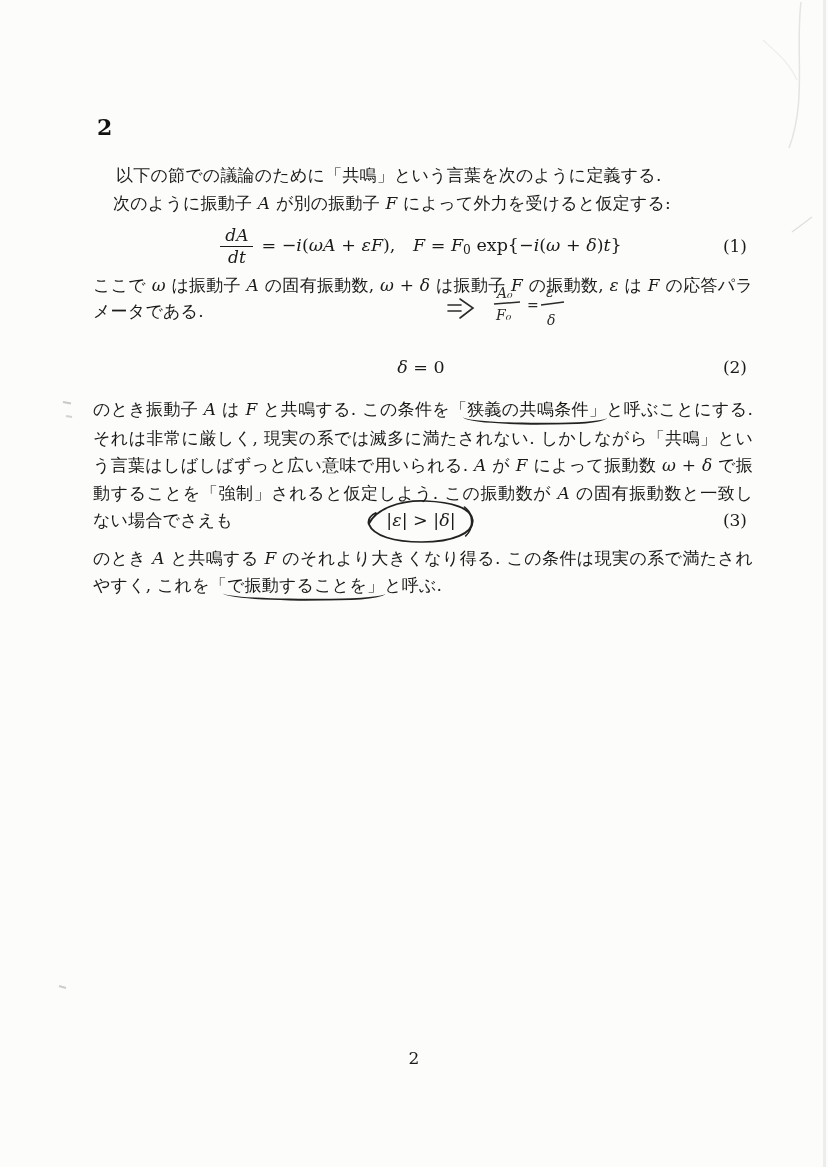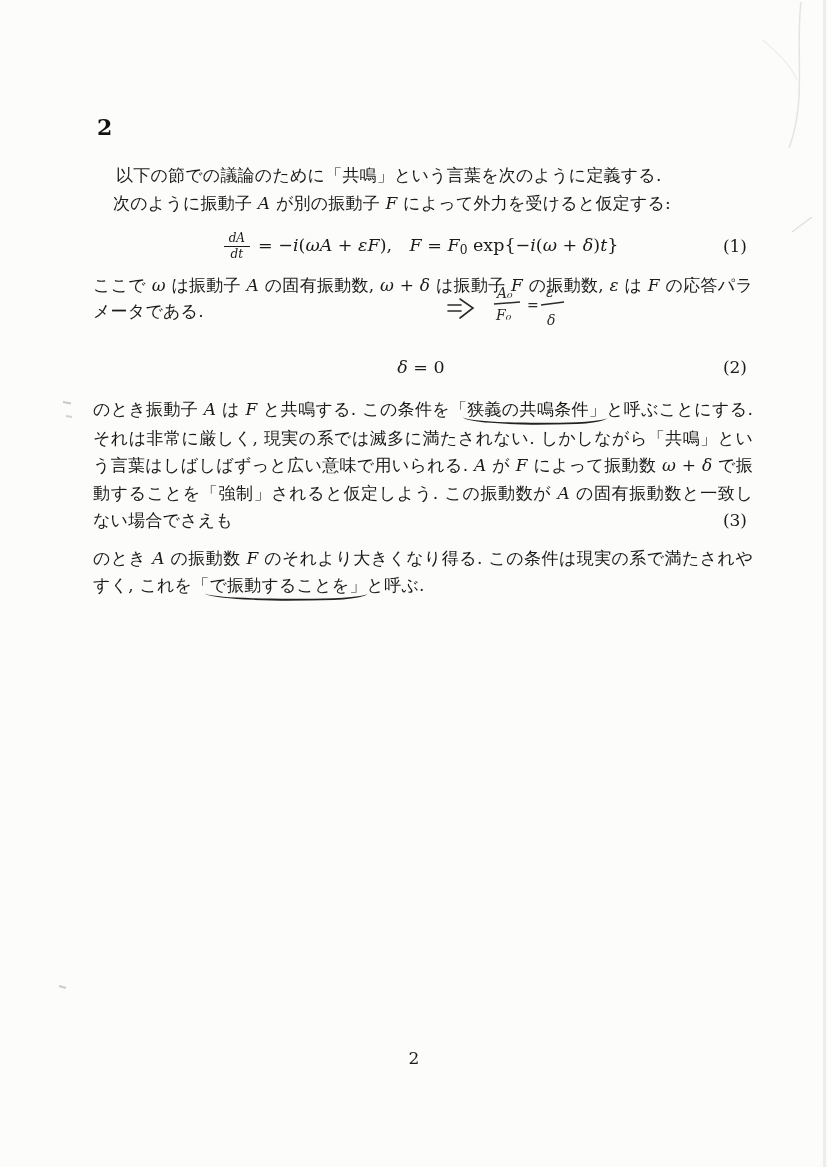--- a/index.html
+++ b/index.html
@@ -23,21 +23,21 @@
   .hu{position:relative;font-family:Liberation Mono, monospace;}
   .hu::after{
     content:"";position:absolute;left:-4px;right:-18px;bottom:-5px;height:9px;
     border-bottom:2.2px solid #222;
     border-bottom-left-radius:70% 9px;border-bottom-right-radius:35% 7px;
     transform:rotate(-0.5deg);
   }
   
   .eq{left:93px;width:656px;display:flex;align-items:center;justify-content:center;font-size:17.5px;}
   .eq-no{position:absolute;right:2px;top:50%;transform:translateY(-50%);font-size:17px;}
-  .frac{display:inline-flex;flex-direction:column;align-items:center;margin-right:8px;font-size:12px;line-height:1.2;}
+  .frac{display:inline-flex;flex-direction:column;align-items:center;margin-right:8px;font-size:17px;line-height:1.2;}
   .fr-n{padding:0 5px 1px 5px;border-bottom:1.5px solid #1a1a1a;}
   .fr-d{padding-top:0;}
   .circled{position:relative;padding:9px 17px;}
   .hand-ellipse{position:absolute;left:-6px;top:-3px;width:calc(100% + 12px);height:calc(100% + 8px);overflow:visible;}
   .hn-text{font-family:"DejaVu Serif","Liberation Serif",serif;font-style:italic;font-size:14px;fill:#2b2b2b;}
   .pageno{top:1048px;left:0;width:828px;text-align:center;font-size:17px;}
   .artifacts{position:absolute;left:0;top:0;pointer-events:none;}
 </style>
 </head>
 <body>
@@ -91,20 +91,27 @@
 
 
   <div class="abs eq" style="top:353px;height:28px;">
     <span><span class="m">δ</span><span class="r"> = 0</span></span>
     <span class="eq-no">(2)</span>
   </div>
 
   <p class="abs bodytext parwrap" style="top:396px;left:93px;line-height:27.5px;"><span>のとき振動子 </span><span class="m">A</span><span> は </span><span class="m">F</span><span> と共鳴する. この条件を「</span><span class="hu">狭義の共鳴条件</span><span>」と呼ぶことにする. それは非常に厳しく, 現実の系では滅多に満たされない. しかしながら「共鳴」という言葉はしばしばずっと広い意味で用いられる. </span><span class="m">A</span><span> が </span><span class="m">F</span><span> によって振動数 </span><span class="m">ω</span><span class="r"> + </span><span class="m">δ</span><span> で振動することを「強制」されると仮定しよう. この振動数が </span><span class="m">A</span><span> の固有振動数と一致しない場合でさえも</span></p>
 
   <div class="abs eq" style="top:498px;height:44px;">
+    <span class="circled">
+      <svg class="hand-ellipse" viewBox="0 0 100 46" preserveAspectRatio="none">
+        <path d="M5,26 C11,11 32,2 54,3 C77,4 94,10 95,22 C96,35 78,44 51,44 C27,44 9,38 5,26 C4,21 7,17 11,15" fill="none" stroke="#222" stroke-width="1.7" stroke-linecap="round"></path>
+        <path d="M88,9 C95,15 97,29 89,38" fill="none" stroke="#222" stroke-width="1.4" stroke-linecap="round"></path>
+      </svg>
+      <span><span class="r">|</span><span class="m">ε</span><span class="r">| &gt; |</span><span class="m">δ</span><span class="r">|</span></span>
+    </span>
     <span class="eq-no">(3)</span>
   </div>
 
-  <p class="abs bodytext parwrap" style="top:545px;left:93px;line-height:27px;"><span>のとき </span><span class="m">A</span><span> の振動数 </span><span class="m">F</span><span> のそれより大きくなり得る. この条件は現実の系で満たされやすく, これを「</span><span class="hu">で振動することを</span><span>」と呼ぶ.</span></p>
+  <p class="abs bodytext parwrap" style="top:545px;left:93px;line-height:27px;"><span>のとき </span><span class="m">A</span><span> と共鳴する </span><span class="m">F</span><span> のそれより大きくなり得る. この条件は現実の系で満たされやすく, これを「</span><span class="hu">で振動することを</span><span>」と呼ぶ.</span></p>
 
   <div class="abs pageno">2</div>
 
 </div>
 
 </body></html>

